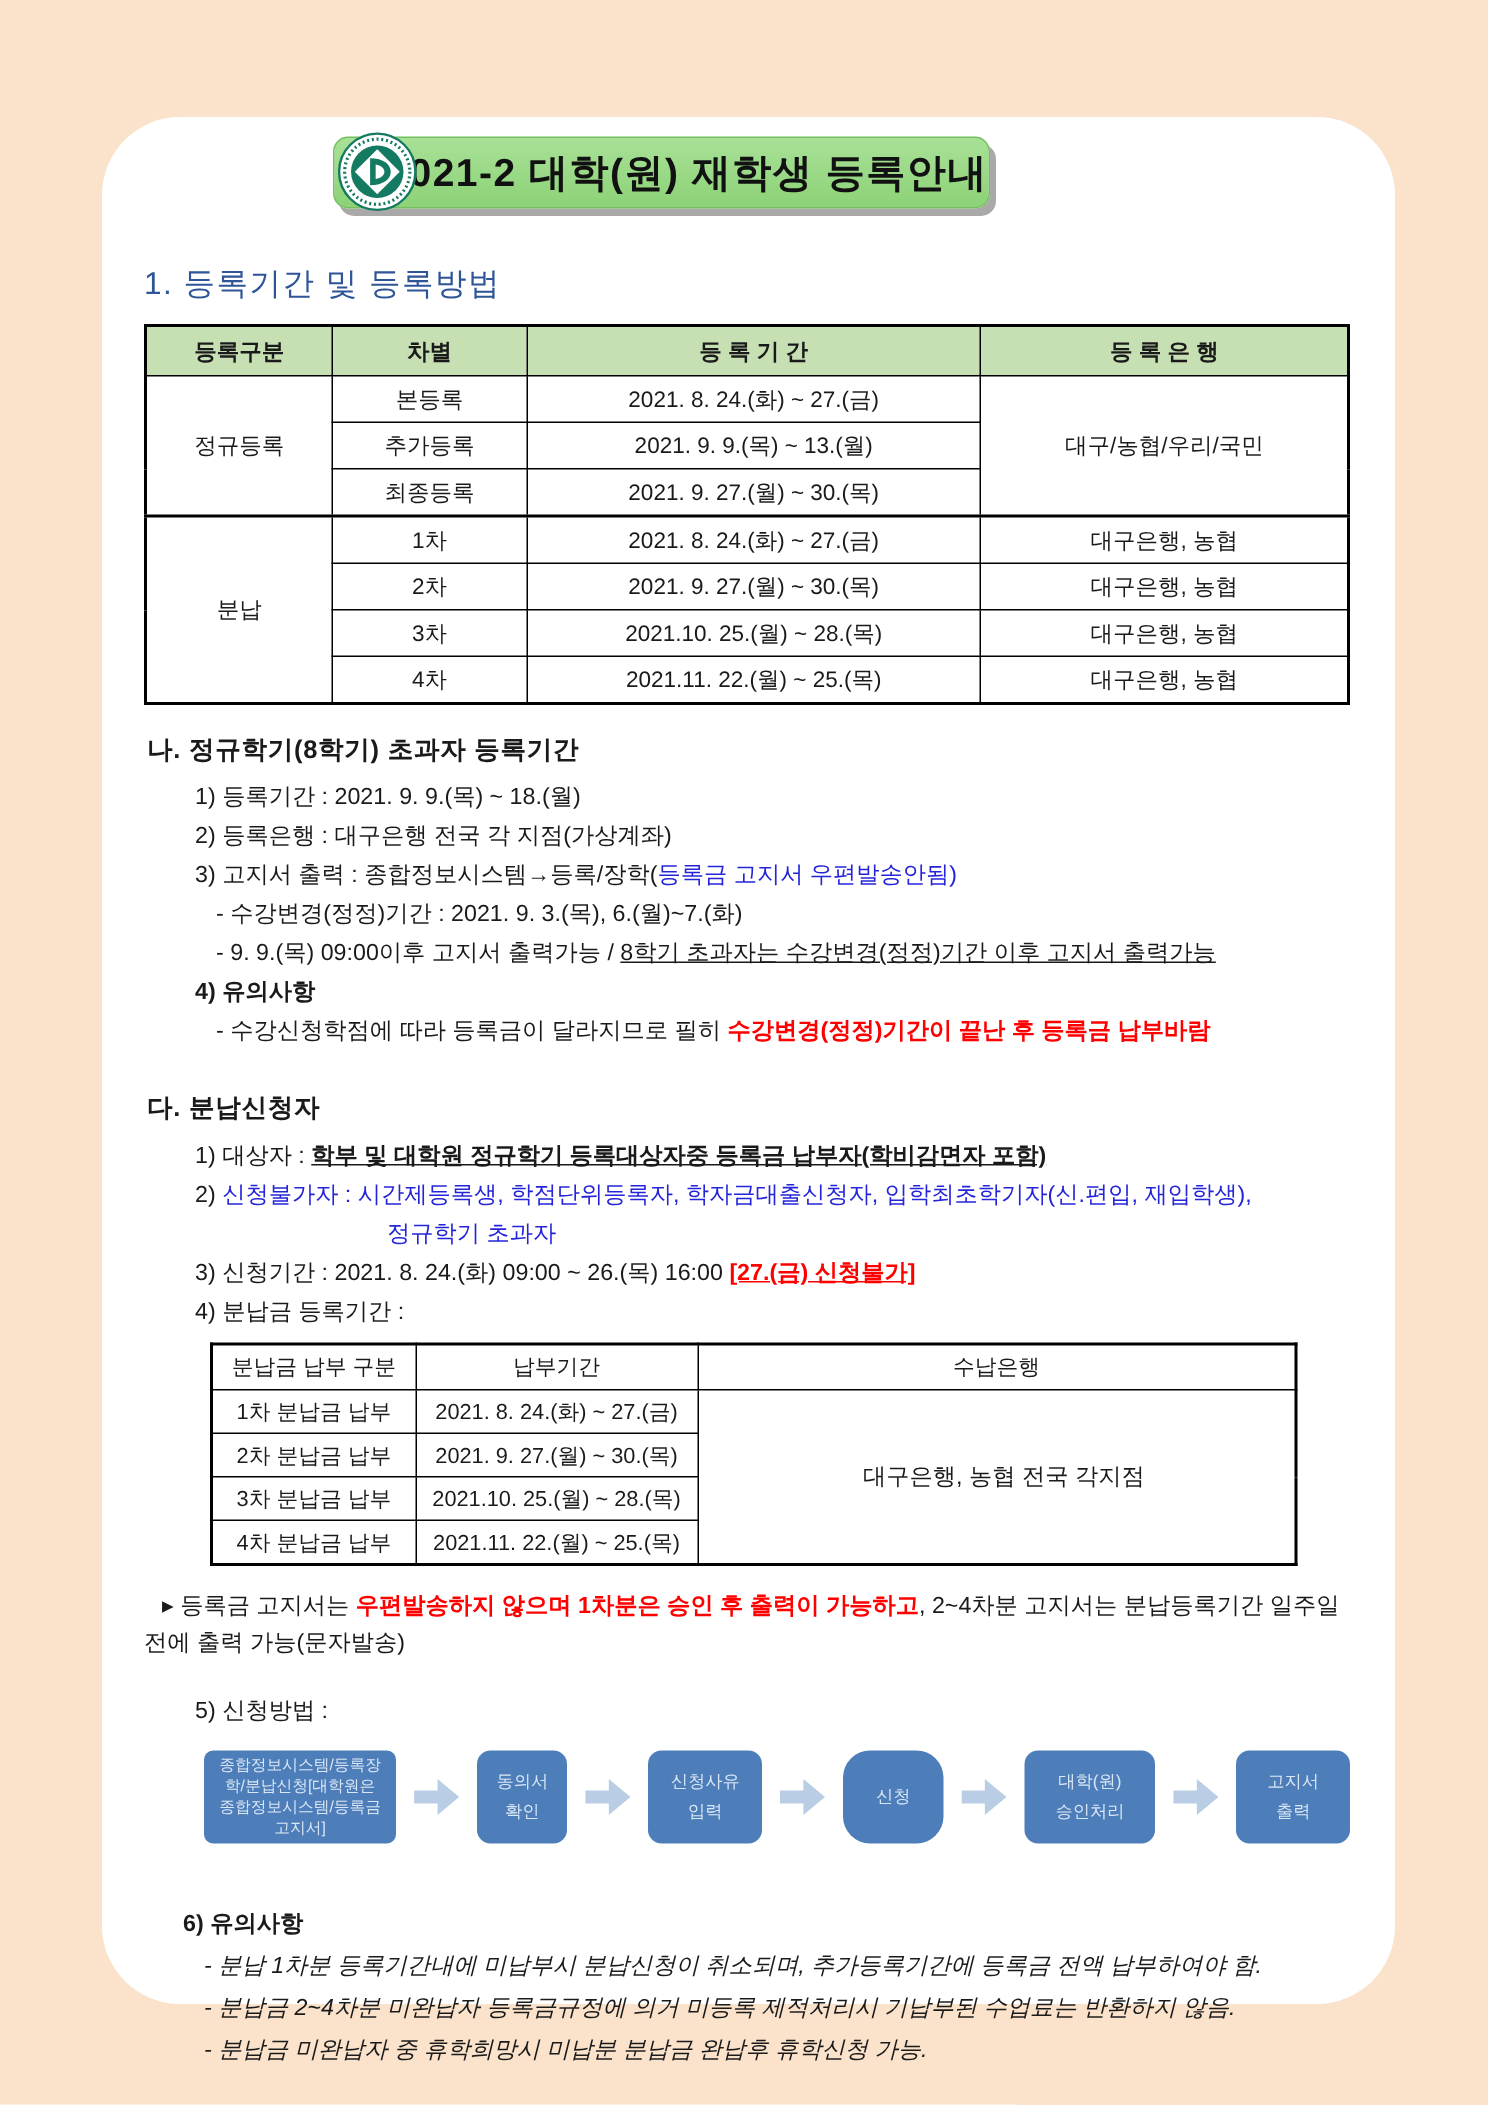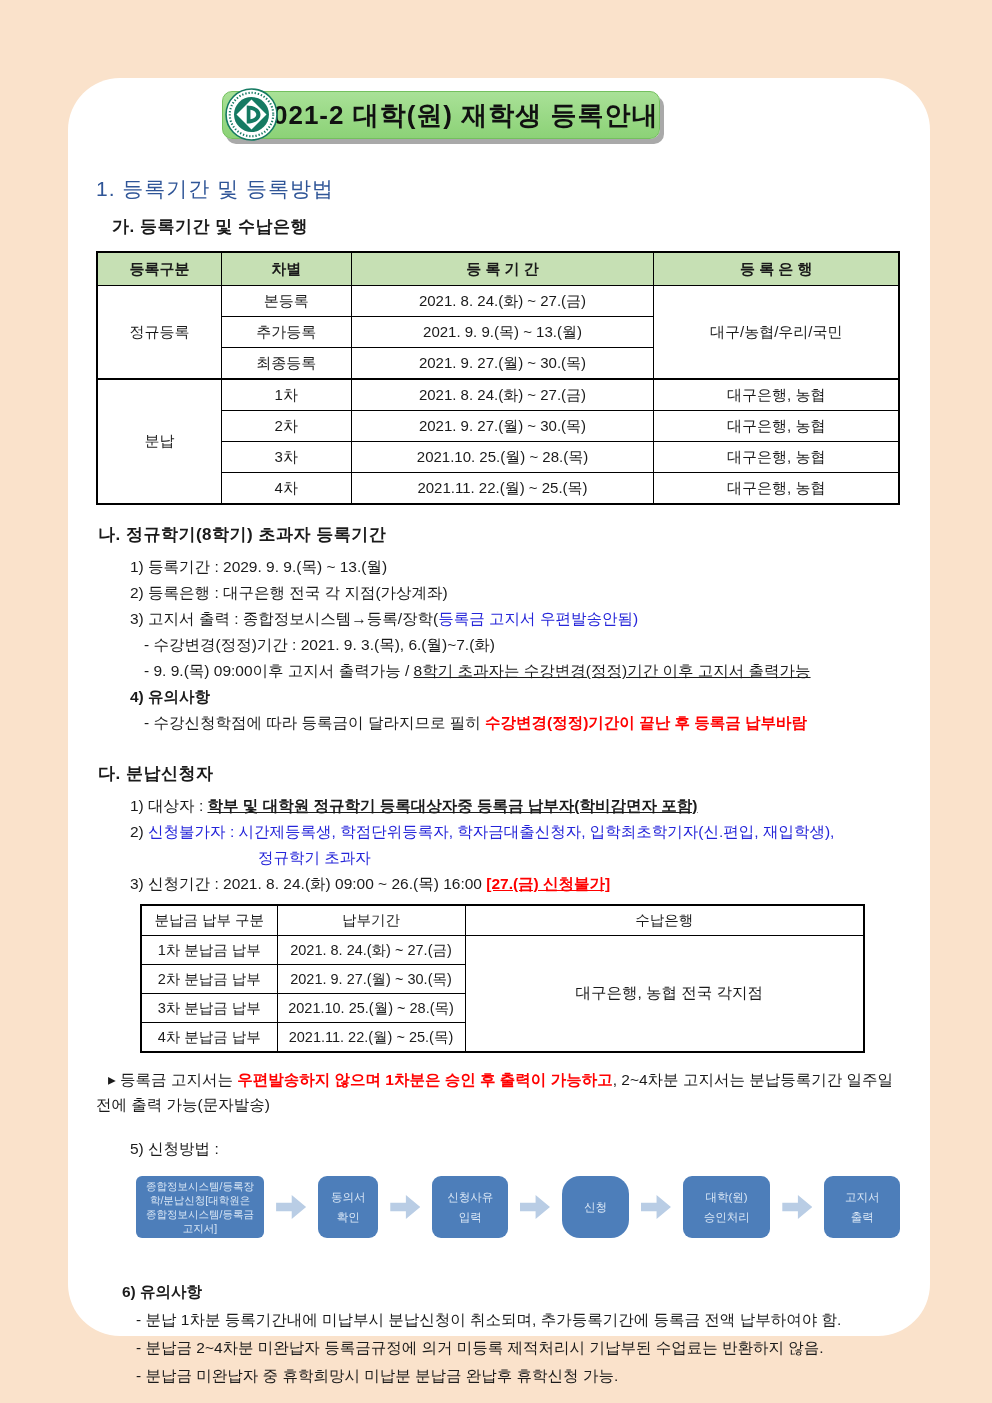--- a/index.html
+++ b/index.html
@@ -72,21 +72,21 @@
   .fbox.b3 { width:78px; }
   .fbox.b4 { width:69px;border-radius:18px; }
   .fbox.b5 { width:90px; }
   .fbox.b6 { width:78px; }
   .arrow {
     width:30px; height:24px; background:#B9CDE5; margin:0 12px; flex:none;
     clip-path:polygon(0 32%,52% 32%,52% 0,100% 50%,52% 100%,52% 68%,0 68%);
   }
 
   .sec6 { margin:40px 0 0 26px; font-size:15.5px; line-height:28px; }
-  .sec6 .dash { margin-left:14px; }
+  .sec6 .dash { margin-left:14px;font-style:italic; }
 </style>
 </head>
 <body>
 
 <div class="card">
   <div class="inner">
 
     <div class="banner-wrap">
       <div class="banner">
         <span class="banner-title">2021-2 대학(원) 재학생 등록안내</span>
@@ -94,21 +94,20 @@
       <svg class="logo" viewBox="0 0 100 100">
         <circle cx="50" cy="50" r="48" fill="#ffffff" stroke="#157A62" stroke-width="3"></circle>
         <circle cx="50" cy="50" r="41" fill="none" stroke="#157A62" stroke-width="4" stroke-dasharray="2.5,3.5"></circle>
         <circle cx="50" cy="50" r="33" fill="#157A62"></circle>
         <rect x="30" y="30" width="40" height="40" fill="#ffffff" transform="rotate(45 50 50)"></rect>
         <path d="M41 33 L41 67 C58 67 67 59 67 50 C67 41 58 33 41 33 Z M48 41 C55 42 59 46 59 50 C59 54 55 58 48 59 Z" fill="#157A62"></path>
       </svg>
     </div>
 
     <div class="section-title">1. 등록기간 및 등록방법</div>
-    <div class="h-sub">가. 등록기간 및 수납은행</div>
 
     <table class="t1">
       <colgroup>
           <col style="width:125px">
           <col style="width:130px">
           <col style="width:304px">
           <col style="width:246px">
         </colgroup>
       <tbody>
           <tr>
@@ -150,35 +149,36 @@
       <tr>
         <td>4차</td>
         <td>2021.11. 22.(월) ~ 25.(목)</td>
         <td>대구은행, 농협</td>
       </tr>
     </tbody>
       </table>
 
     <div class="h-sub2">나. 정규학기(8학기) 초과자 등록기간</div>
     <div class="list">
-      <div>1) 등록기간 : 2029. 9. 9.(목) ~ 13.(월)</div>
+      <div>1) 등록기간 : 2021. 9. 9.(목) ~ 18.(월)</div>
       <div>2) 등록은행 : 대구은행 전국 각 지점(가상계좌)</div>
       <div><span>3) 고지서 출력 : 종합정보시스템→등록/장학(</span><span class="blue">등록금 고지서 우편발송안됨)</span></div>
       <div class="sub">- 수강변경(정정)기간 : 2021. 9. 3.(목), 6.(월)~7.(화)</div>
       <div class="sub"><span>- 9. 9.(목) 09:00이후 고지서 출력가능 / </span><span class="u">8학기 초과자는 수강변경(정정)기간 이후 고지서 출력가능</span></div>
       <div class="bold">4) 유의사항</div>
       <div class="sub"><span>- 수강신청학점에 따라 등록금이 달라지므로 필히 </span><span class="red">수강변경(정정)기간이 끝난 후 등록금 납부바람</span></div>
     </div>
 
     <div class="h-sub2" style="margin-top:26px;">다. 분납신청자</div>
     <div class="list">
       <div><span>1) 대상자 : </span><span class="bu">학부 및 대학원 정규학기 등록대상자중 등록금 납부자(학비감면자 포함)</span></div>
       <div><span>2) </span><span class="blue">신청불가자 : 시간제등록생, 학점단위등록자, 학자금대출신청자, 입학최초학기자(신.편입, 재입학생),</span></div>
       <div class="blue indent2">정규학기 초과자</div>
       <div><span>3) 신청기간 : 2021. 8. 24.(화) 09:00 ~ 26.(목) 16:00 </span><span class="ru">[27.(금) 신청불가] </span></div>
+      <div>4) 분납금 등록기간 :</div>
     </div>
 
     <table class="t2">
       <colgroup>
           <col style="width:136px">
           <col style="width:188px">
           <col style="width:399px">
         </colgroup>
       <tbody>
           <tr>

